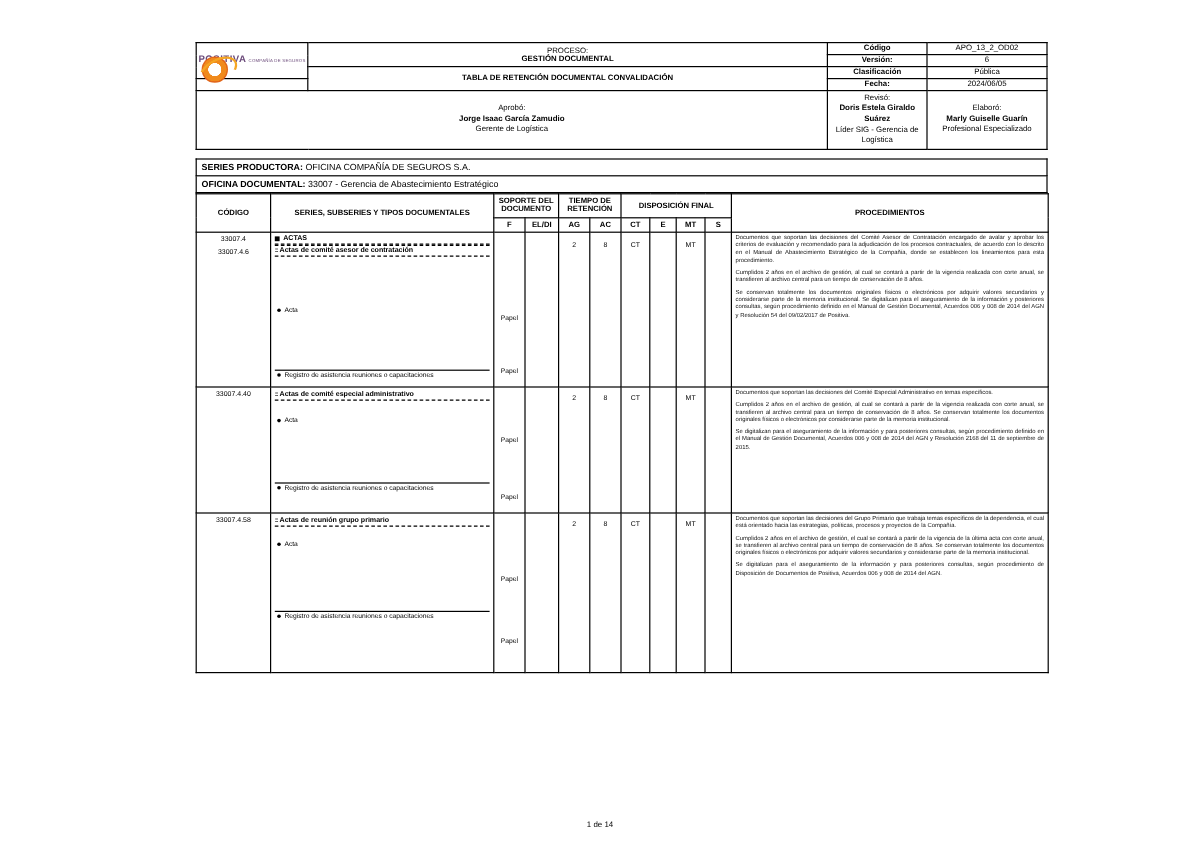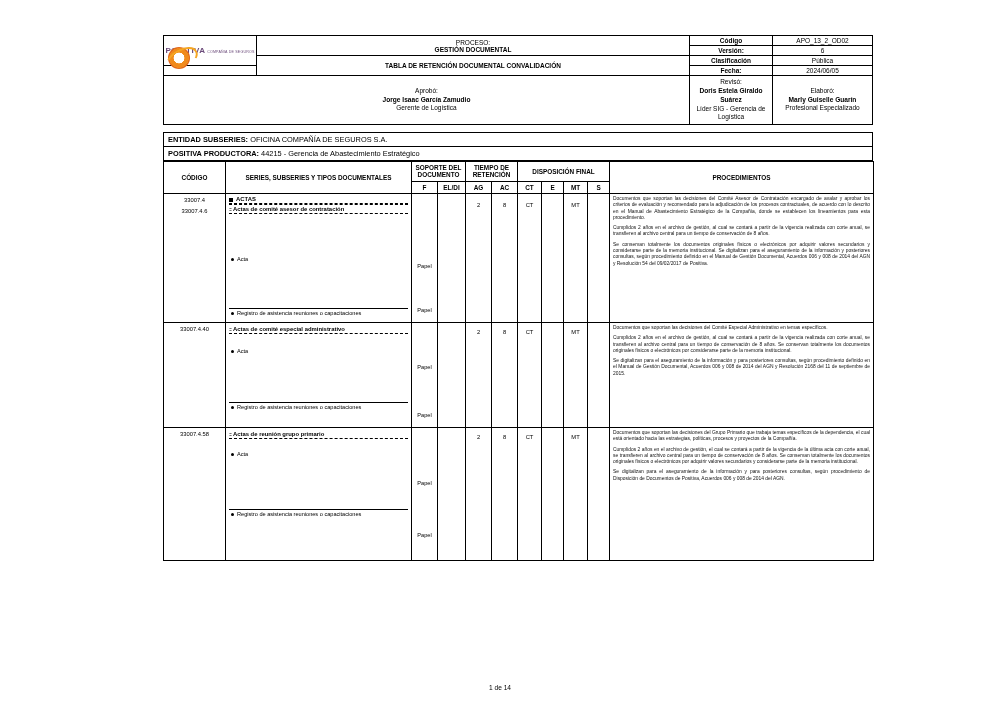--- a/index.html
+++ b/index.html
@@ -286,28 +286,28 @@
       </tr>
     </tbody>
       </table>
 
     <div style="height:7px"></div>
 
     <table>
       <tbody>
           <tr class="ent-row">
         <td>
-          <span>ENTIDAD SUBSERIES:</span>
+          <span>SERIES PRODUCTORA:</span>
           <span class="val">OFICINA COMPAÑÍA DE SEGUROS S.A.</span>
         </td>
       </tr>
       <tr class="ent-row">
         <td>
-          <span>POSITIVA PRODUCTORA:</span>
-          <span class="val">44215 - Gerencia de Abastecimiento Estratégico</span>
+          <span>OFICINA DOCUMENTAL:</span>
+          <span class="val">33007 - Gerencia de Abastecimiento Estratégico</span>
         </td>
       </tr>
     </tbody>
       </table>
 
     <table class="main-table">
       <colgroup>
         <col class="c-cod">
           <col class="c-ser">
         <col class="c-f">

